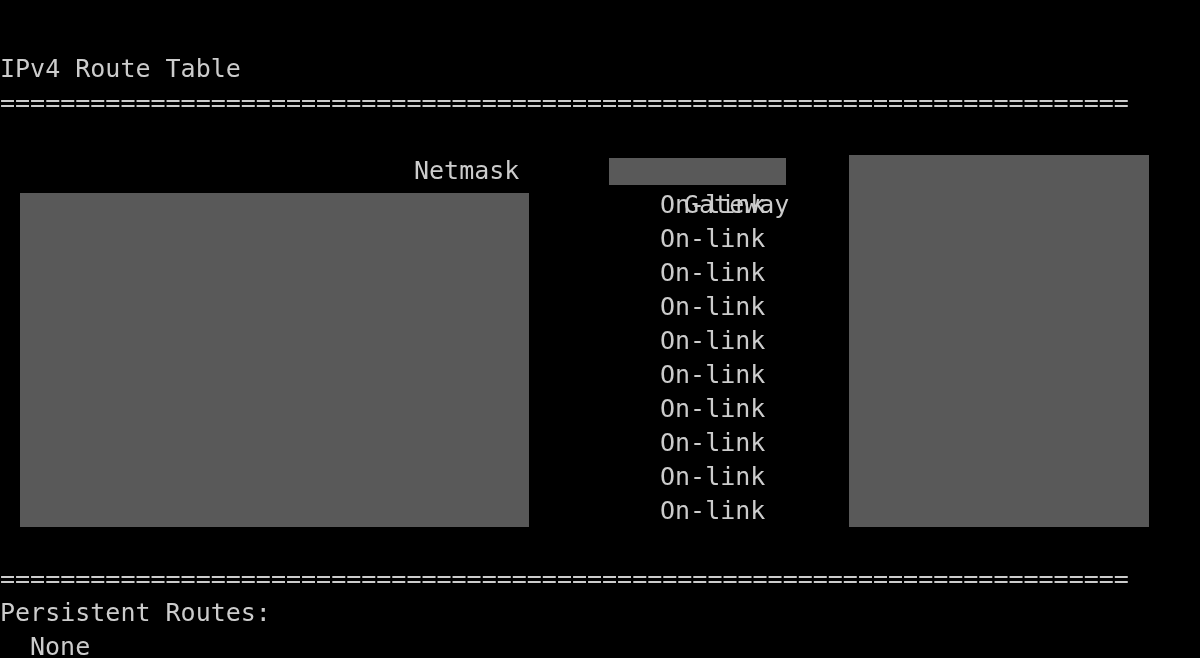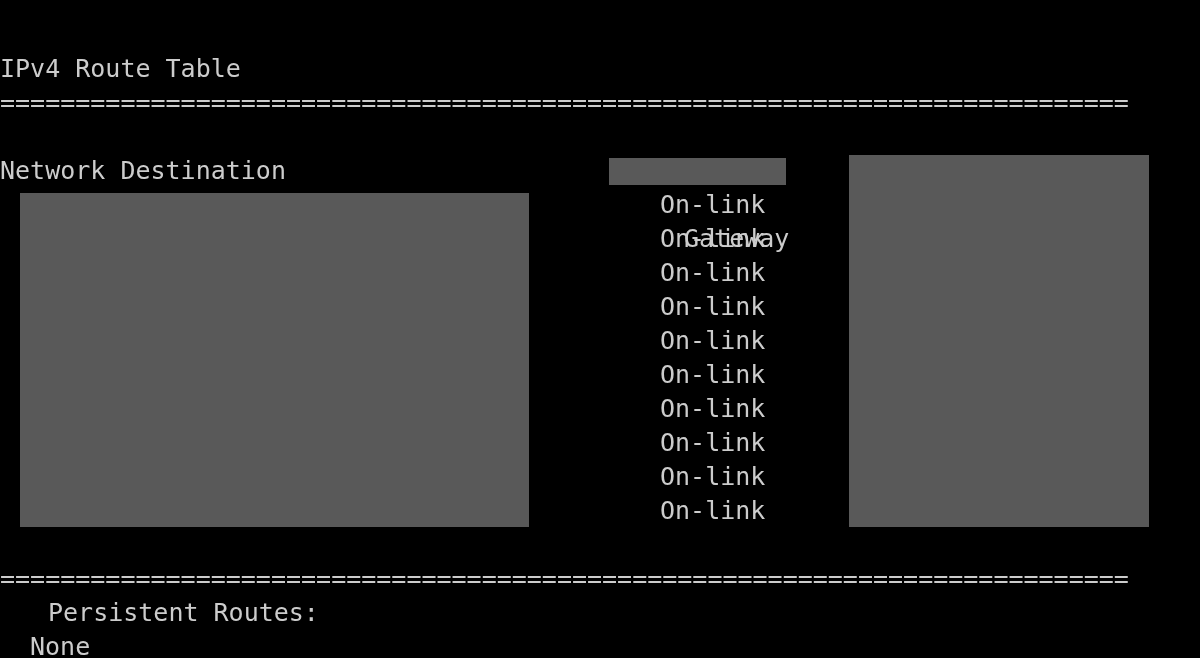--- a/index.html
+++ b/index.html
@@ -50,21 +50,20 @@
   <div class="line" style="top:18px;">
     <span style="position:absolute;left:0px;">IPv4 Route Table</span>
   </div>
 
   <div class="line sep" style="top:52px;">
     <span style="position:absolute;left:0px;">===========================================================================</span>
   </div>
 
 
   <div class="line" style="top:120px;">
-    <span style="position:absolute;left:0px;">Network Destination</span>
     <span style="position:absolute;left:414px;">Netmask</span>
     <span style="position:absolute;left:675px;margin-left:9px;">Gateway</span>
     <span style="position:absolute;left:890px;">Interface</span>
     <span style="position:absolute;left:1059px;">Metric</span>
   </div>
 
   <div class="line" style="top:154px;">
     <span style="position:absolute;left:153px;">0.0.0.0</span>
     <span style="position:absolute;left:414px;">0.0.0.0</span>
     <span style="position:absolute;left:609px;"></span>
@@ -83,21 +82,21 @@
       <div class="line" style="top: 426px;"><span style="position: absolute; left: 660px;">On-link</span></div>
       <div class="line" style="top: 460px;"><span style="position: absolute; left: 660px;">On-link</span></div>
       <div class="line" style="top: 494px;"><span style="position: absolute; left: 660px;">On-link</span></div>
     </div>
 
   <div class="line sep" style="top:528px;">
     <span style="position:absolute;left:0px;">===========================================================================</span>
   </div>
 
   <div class="line" style="top:562px;">
-    <span style="position:absolute;left:0px;padding-left:48px;">Persistent Routes:</span>
+    <span style="position:absolute;left:0px;">Persistent Routes:</span>
   </div>
 
   <div class="line" style="top:596px;padding-left:48px;">
     <span style="position:absolute;left:30px;">None</span>
   </div>
 
   <div id="redactions">
       <div class="redaction" style="left: 20px; top: 193px; width: 509px; height: 334px; background: rgb(89, 89, 89);"></div>
       <div class="redaction" style="left: 609px; top: 158px; width: 177px; height: 27px; background: rgb(89, 89, 89);"></div>
       <div class="redaction" style="left: 849px; top: 155px; width: 300px; height: 372px; background: rgb(89, 89, 89);"></div>

